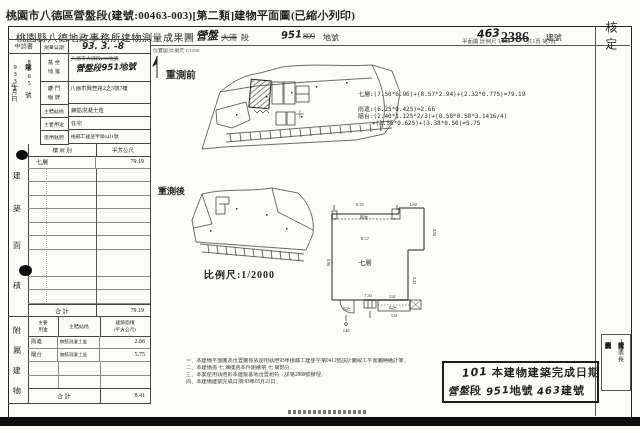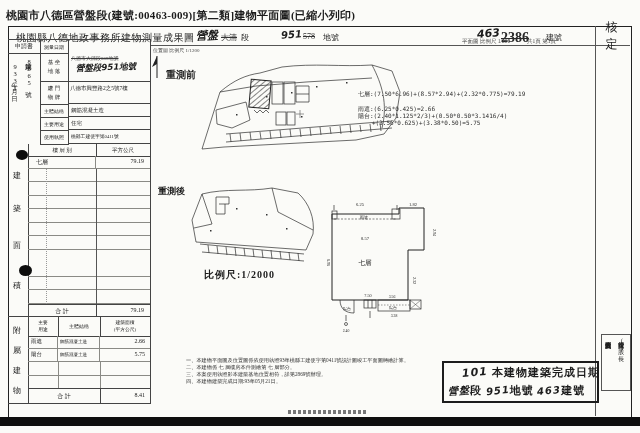--- a/index.html
+++ b/index.html
@@ -14,30 +14,30 @@
   .bR{border-right:1px solid #444}.bB{border-bottom:1px solid #444}
   .bT{border-top:1px solid #444}
   .thin{border-color:#8a8a85}
   .dot{position:absolute;background:#0d0d0d;border-radius:50%}
   svg{display:block}
   .tick-line{stroke:#2c2c2c;stroke-width:.7;fill:none}
 </style>
 </head>
 <body>
 
-<div class="abs" style="left:6px;top:8px;width:620px;font-size:11px;font-weight:bold;letter-spacing:.3px">桃園市八德區營盤段(建號:00463-009)[第二類]建物平面圖(已縮小列印)</div>
+<div class="abs" style="left:6px;top:8px;width:620px;font-size:11px;font-weight:bold;letter-spacing:.3px">桃園市八德區營盤段(建號:00463-003)[第二類]建物平面圖(已縮小列印)</div>
 
 <div class="abs" style="left:8px;top:26px;width:622px;height:390px;border:1.5px solid #222"></div>
 
 <div class="abs" style="left:16px;top:31px;font-size:10px;letter-spacing:.5px">桃園縣八德地政事務所建物測量成果圖</div>
 <span class="abs hand" style="left:196px;top:28px;font-size:11px;transform:rotate(-3deg)">營盤</span>
 <span class="abs struck" style="left:221px;top:32px;font-size:8px;color:#333">大湳</span>
 <span class="abs" style="left:241px;top:32px;font-size:8px">段</span>
 <span class="abs hand" style="left:281px;top:29px;font-size:10px;transform:rotate(-4deg)">951</span>
-<span class="abs struck" style="left:303px;top:32px;font-size:8px;color:#333">578</span>
+<span class="abs struck" style="left:303px;top:32px;font-size:8px;color:#333">809</span>
 <span class="abs" style="left:323px;top:32px;font-size:8px">地號</span>
 <span class="abs hand" style="left:477px;top:27px;font-size:11px;transform:rotate(-5deg)">463</span>
 <span class="abs struck" style="left:501px;top:30px;font-size:14px;font-weight:bold;color:#2a2a2a">2386</span>
 <span class="abs" style="left:546px;top:32px;font-size:8px">建號</span>
 <span class="abs" style="left:462px;top:38px;font-size:5.5px;color:#444">平面圖 比例尺 1/200</span>
 <span class="abs" style="left:527px;top:38px;font-size:5.5px;color:#444">共1頁 第1頁</span>
 
 <div class="abs" style="left:150px;top:45px;width:480px;border-top:1px solid #555"></div>
 
 <div class="abs" style="left:595px;top:26px;height:390px;border-left:1px solid #555"></div>
@@ -46,20 +46,23 @@
 
 <div class="abs" style="left:8px;top:39px;width:142px;height:363px;border-top:1px solid #444;border-right:1px solid #444;border-bottom:1px solid #444">
 
   <div class="abs c bR bB" style="left:0;top:0;width:32px;height:13px;font-size:6px">申請書</div>
   <div class="abs bR" style="left:0;top:13px;width:32px;height:91px">
     <span class="abs v" style="left:17px;top:5px;font-size:6.5px;line-height:1">建字第8365號</span>
     <span class="abs v" style="left:3px;top:10px;font-size:6.5px;line-height:1">93年3月1日</span>
   </div>
 
   <div class="abs c bR bB" style="left:32px;top:0;width:28px;height:13px;font-size:5px">測量日期</div>
+  <div class="abs bB" style="left:60px;top:0;width:82px;height:13px">
+    <span class="hand abs" style="left:14px;top:1px;font-size:9px">93. 3. -8</span>
+  </div>
 
   <div class="abs c bR bB" style="left:32px;top:13px;width:28px;height:28px;font-size:5.5px;flex-direction:column;line-height:1.6">
     <span>基 坐</span>
     <span>地 落</span>
   </div>
   <div class="abs bB" style="left:60px;top:13px;width:82px;height:28px">
     <span class="abs struck" style="left:3px;top:2px;font-size:5px;color:#3a3a3a">八德市大湳段809地號</span>
     <span class="abs hand" style="left:8px;top:9px;font-size:8.5px;transform:rotate(-2deg)">營盤段951地號</span>
   </div>
 

